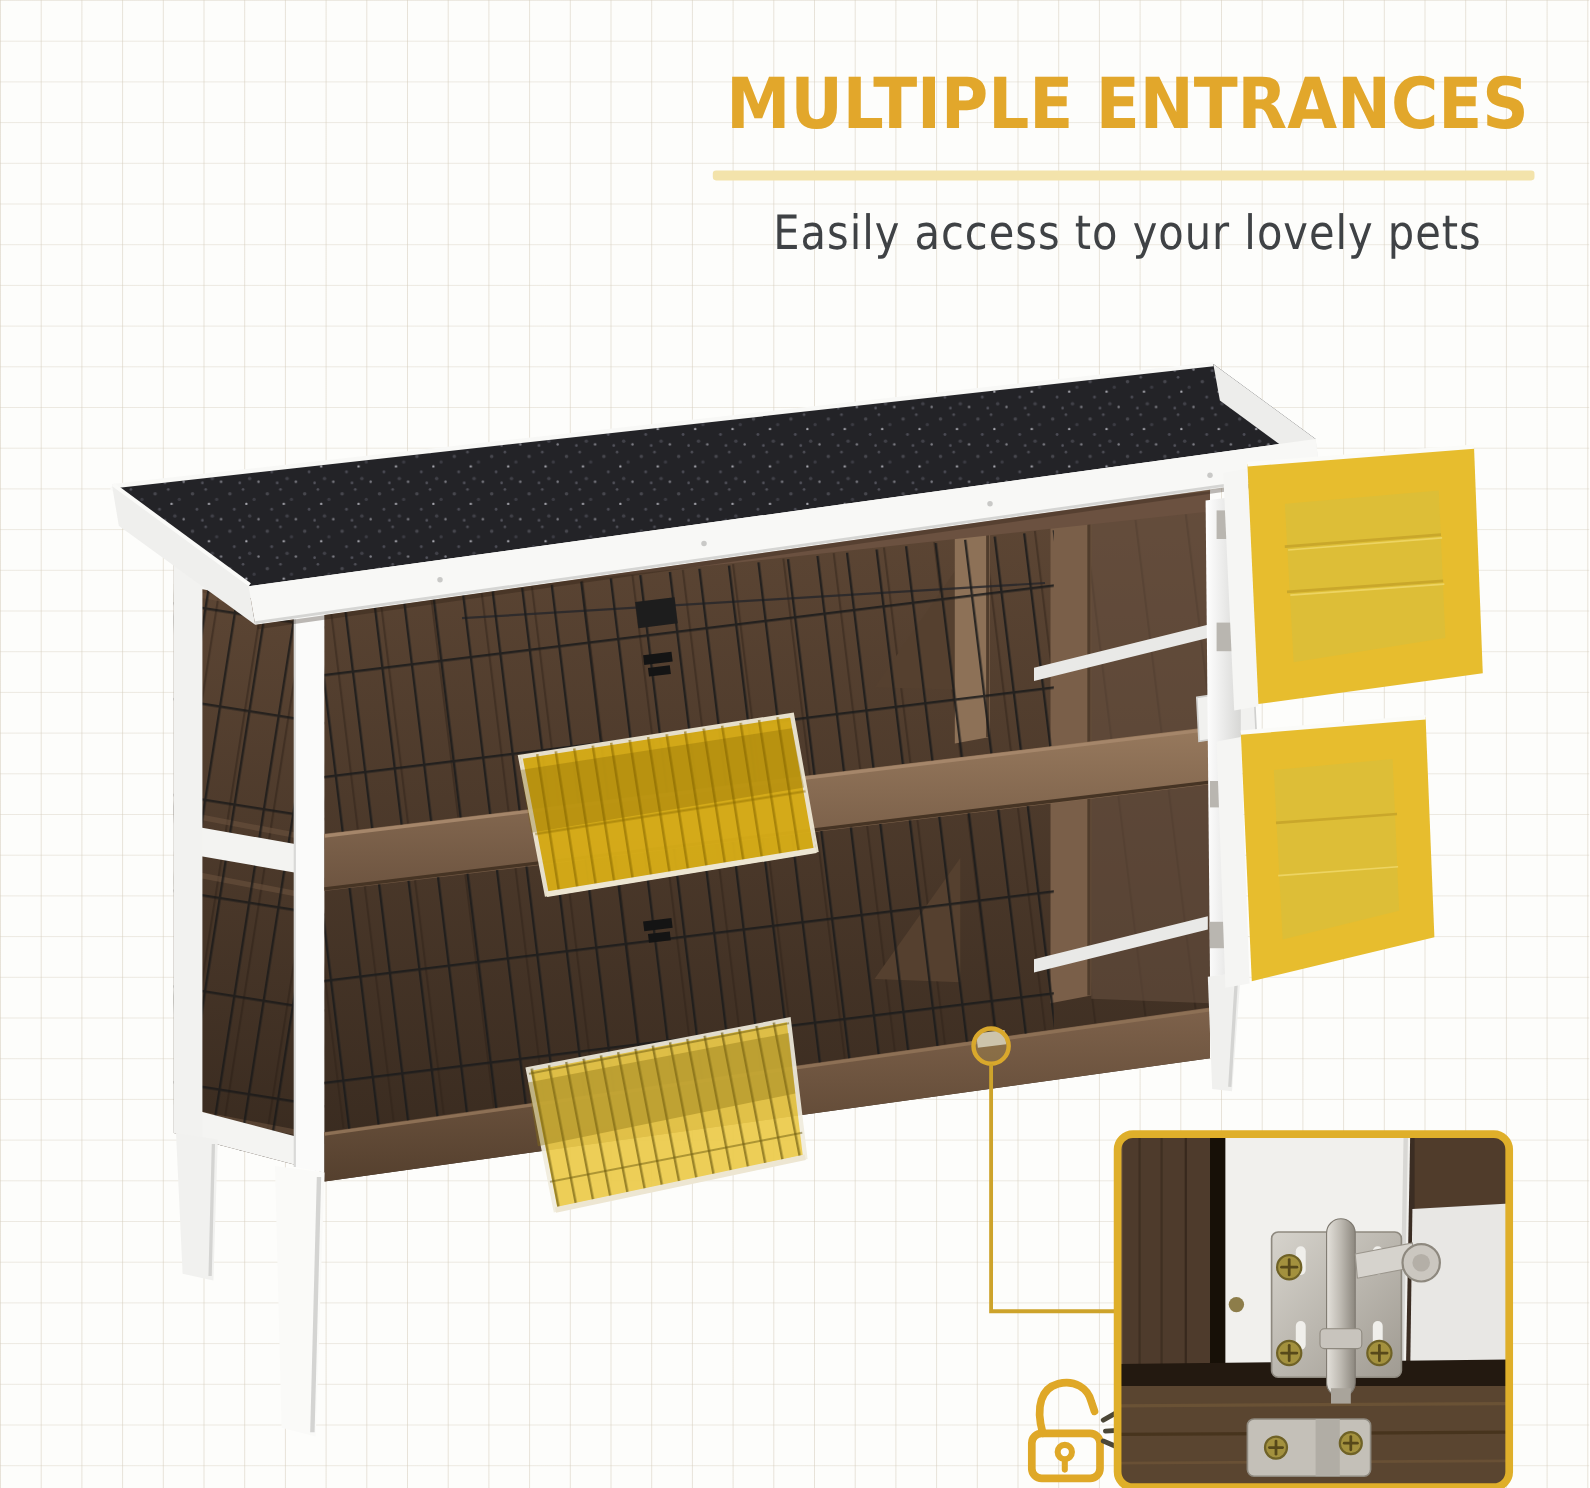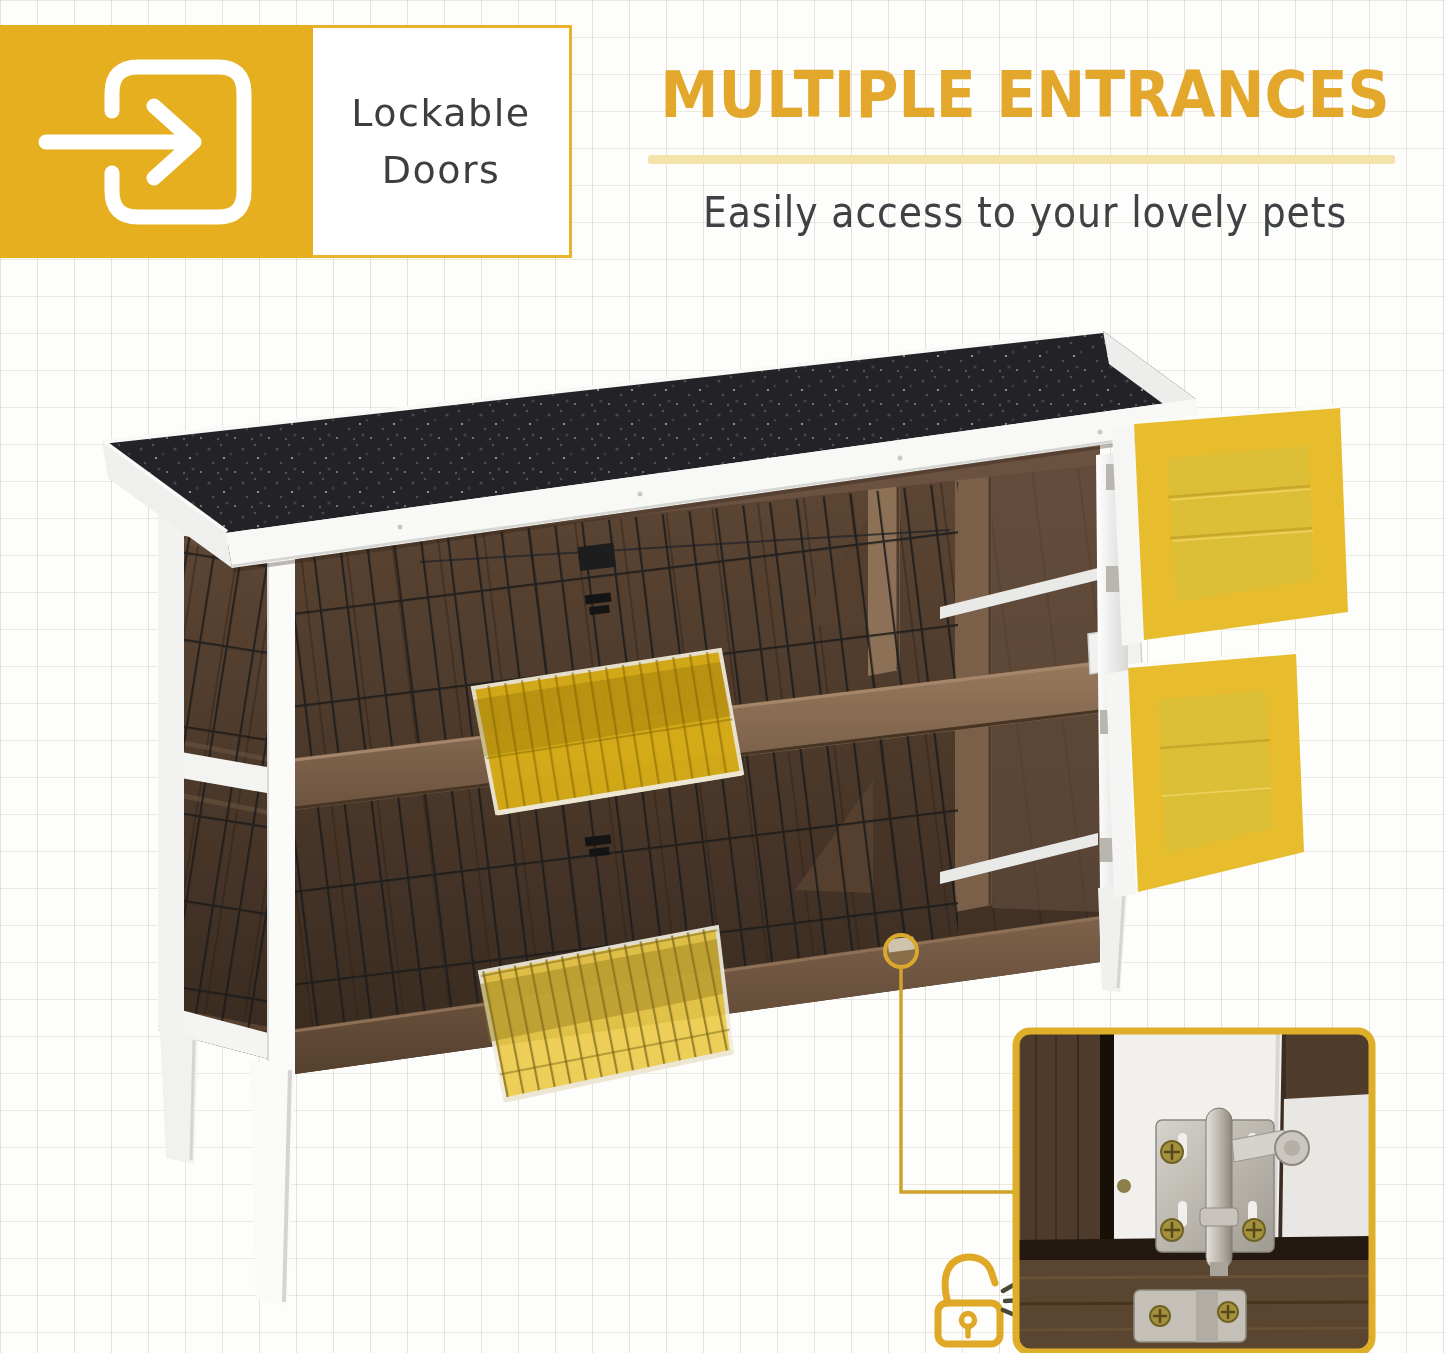--- a/index.html
+++ b/index.html
@@ -297,34 +297,20 @@
           <line x1="1154" y1="1316" x2="1166" y2="1316"></line>
             <line x1="1160" y1="1310" x2="1160" y2="1322"></line>
           <line x1="1222" y1="1312" x2="1234" y2="1312"></line>
             <line x1="1228" y1="1306" x2="1228" y2="1318"></line>
         </g>
       </g>
       <rect x="1016" y="1031" width="356" height="321" rx="14" fill="none" stroke="#DFAF2A" stroke-width="7"></rect>
     </g>
   </svg>
 
-  <div class="badge">
-    <div class="badge-icon">
-      <svg width="250" height="230" viewBox="0 0 250 230">
-        <g stroke="#ffffff" stroke-width="15" fill="none" stroke-linecap="round" stroke-linejoin="round">
-          <path d="M106,40 H186 Q212,40 212,66 V164 Q212,190 186,190 H106 Q80,190 80,164 V146 M80,84 V66 Q80,40 106,40"></path>
-          <path d="M14,115 H162 M162,115 L122,79 M162,115 L122,151"></path>
-        </g>
-      </svg>
-    </div>
-    <div class="badge-label">
-      <div>Lockable</div>
-      <div>Doors</div>
-    </div>
-  </div>
 
   <div class="headline">
     <span>MULTIPLE ENTRANCES</span>
   </div>
   <div class="headline-underline"></div>
   <div class="subtitle">
     <span>Easily access to your lovely pets</span>
   </div>
 </div>
 

